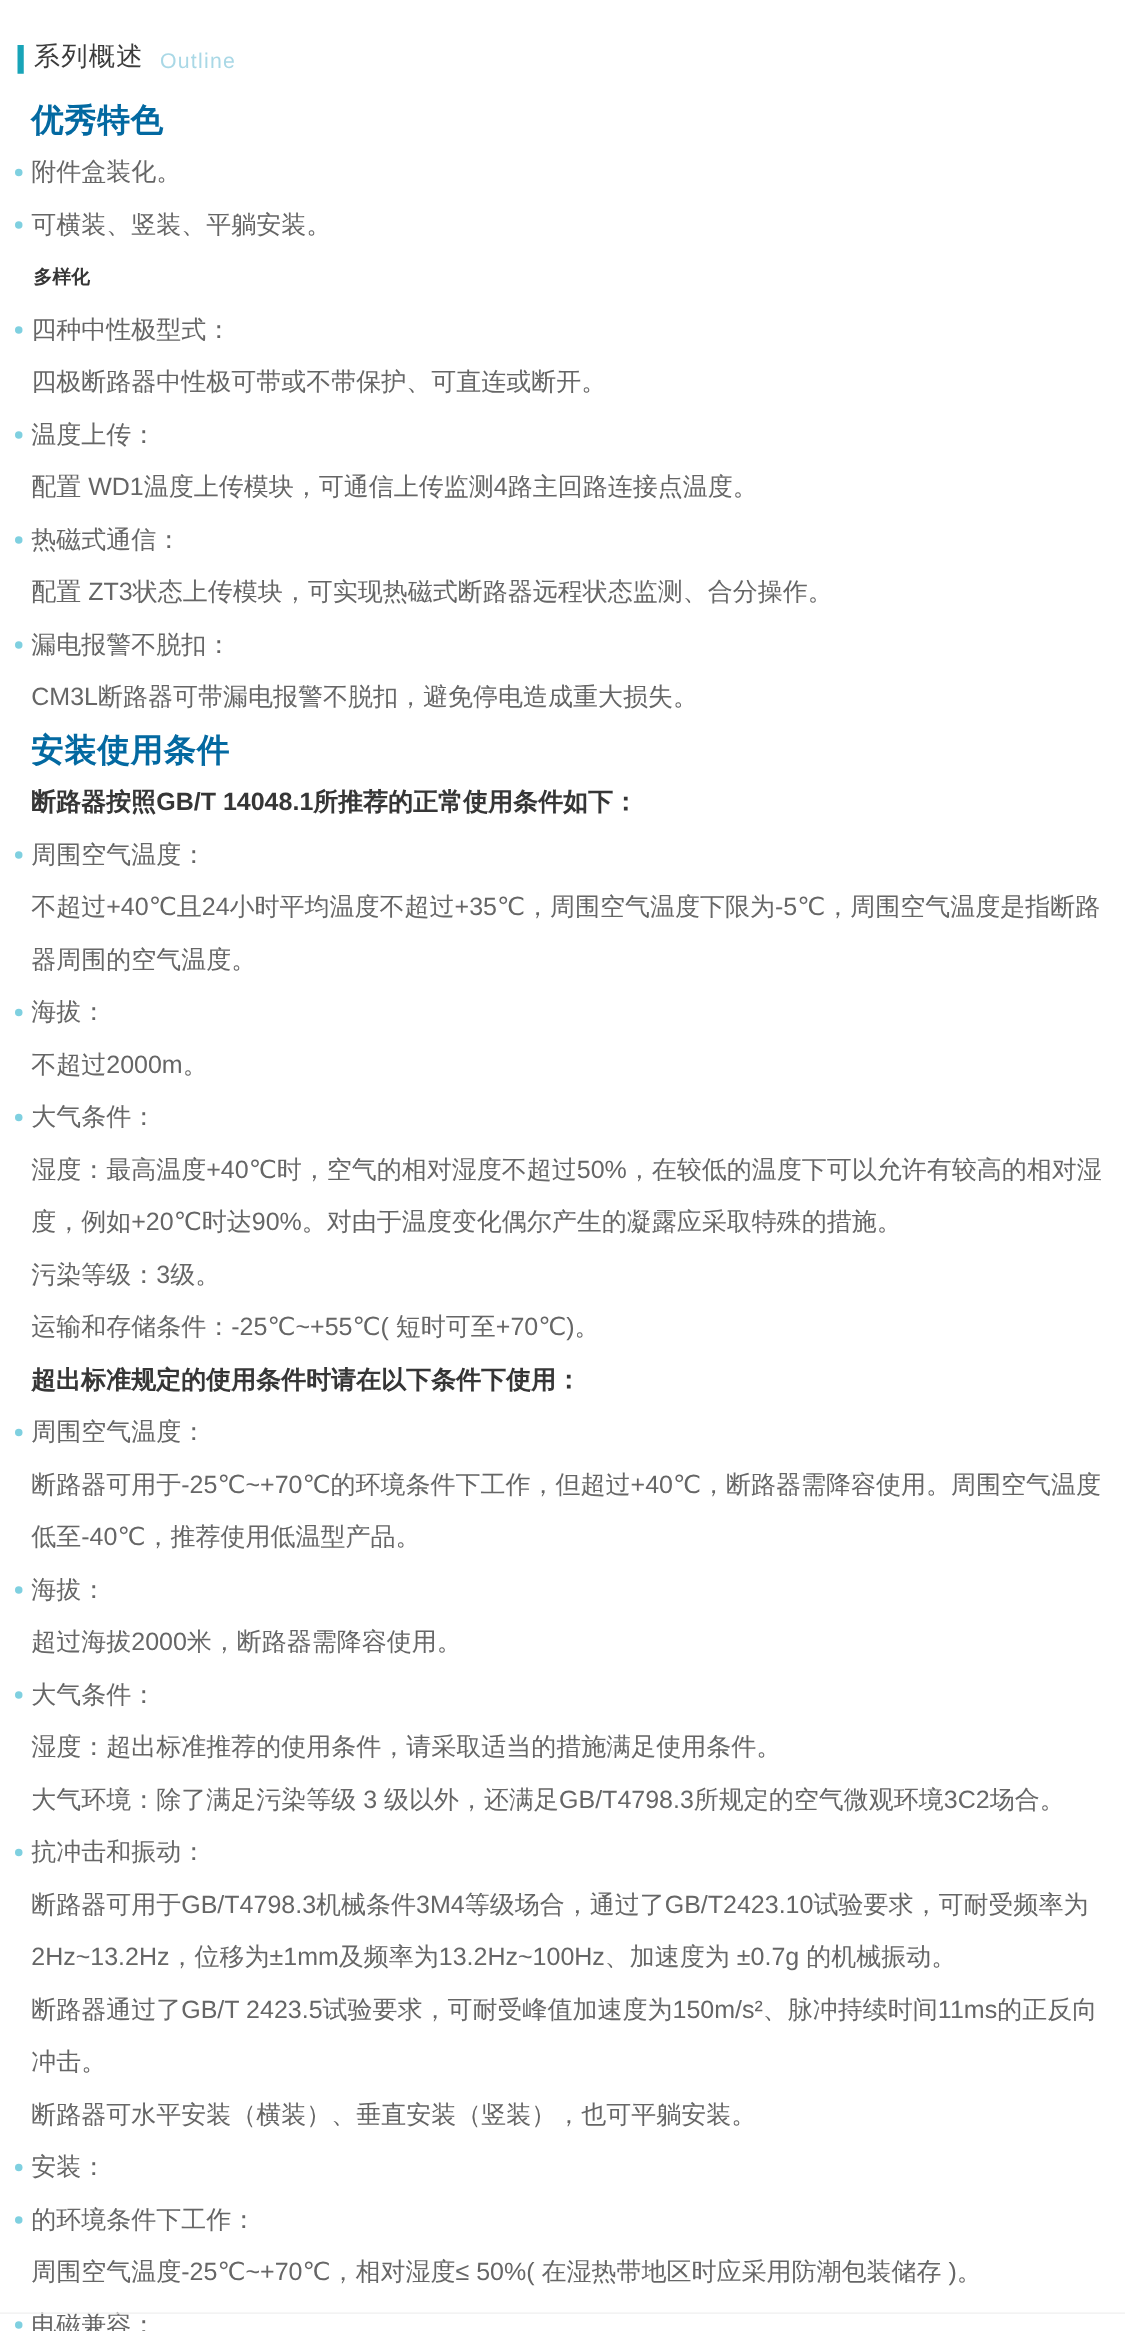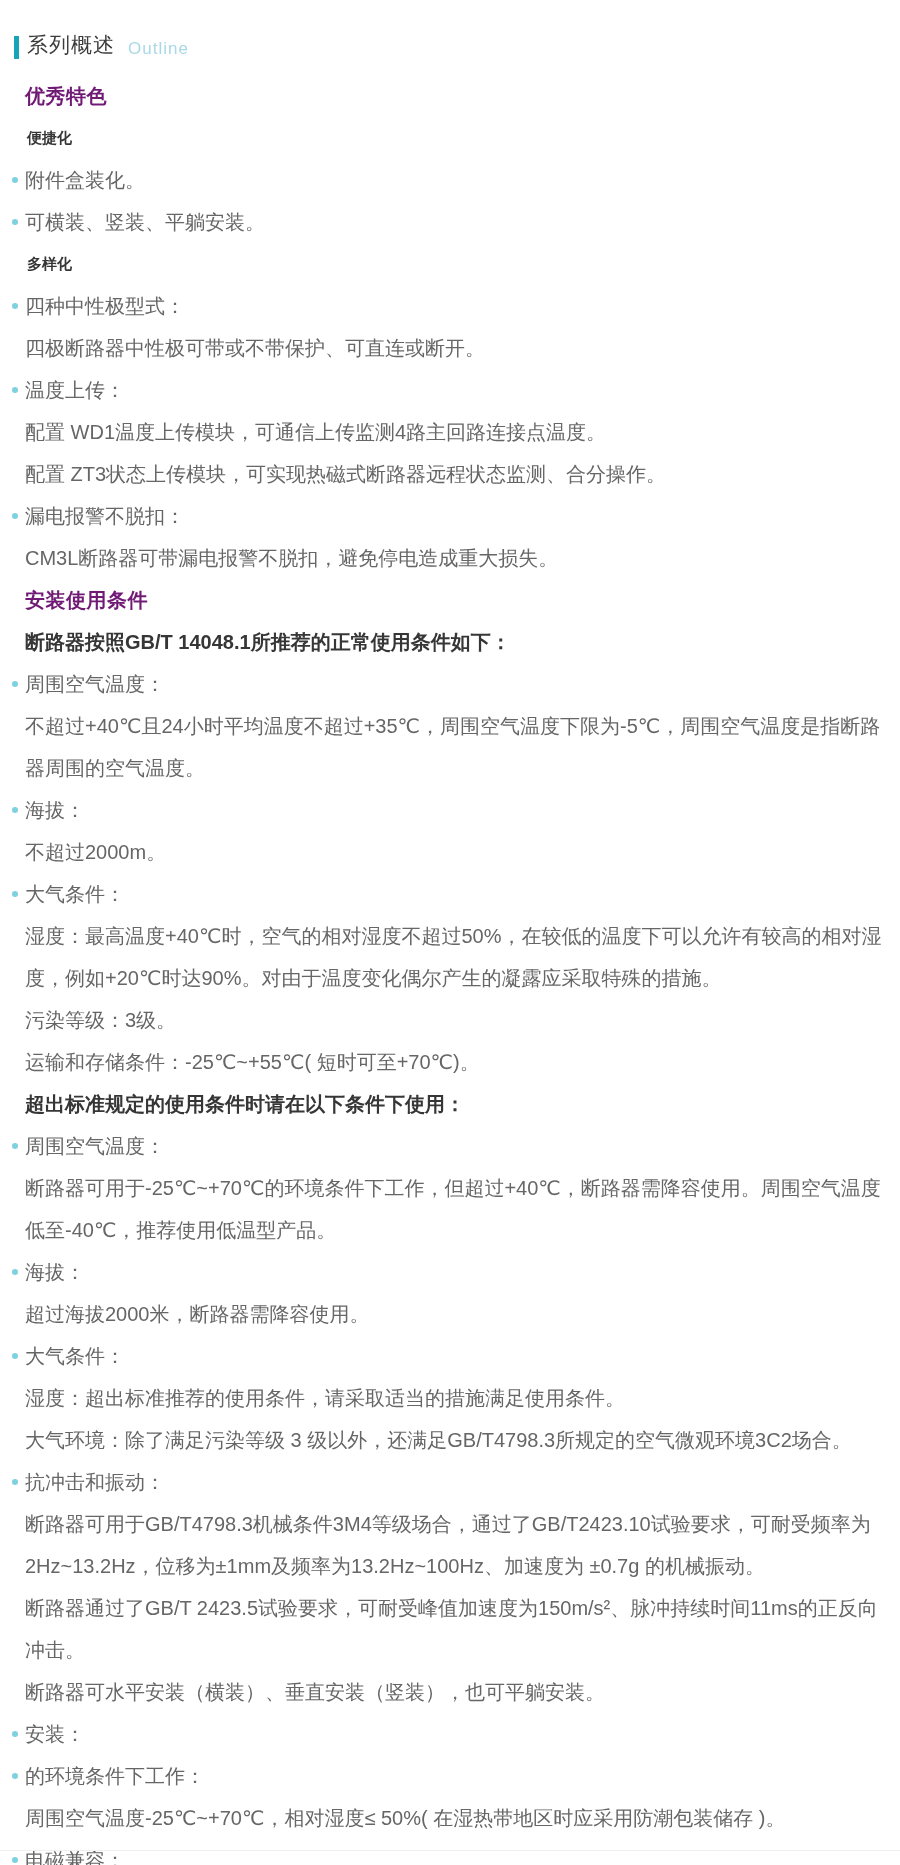--- a/index.html
+++ b/index.html
@@ -46,23 +46,23 @@
     padding: 0 18px 0 25px;
     box-sizing: border-box;
   }
   .blk {
     line-height: 42px;
     font-size: 20px;
     color: #666666;
     margin: 0;
   }
   .blk.h2 {
-    font-size: 20px;
+    font-size: 26px;
     font-weight: bold;
-    color: #701a75;
+    color: #0369a1;
     letter-spacing: 0.5px;
   }
   .blk.h3 {
     font-size: 15px;
     font-weight: bold;
     color: #363636;
     padding-left: 2px;
   }
   .blk.para-bold {
     font-weight: bold;
@@ -93,28 +93,28 @@
 <body>
 
 <div class="doc-header">
   <div class="accent-bar"></div>
   <div class="title-zh">系列概述</div>
   <div class="title-en">Outline</div>
 </div>
 
 <div class="content" id="content">
     <div class="blk h2">优秀特色</div>
-    <div class="blk h3">便捷化</div>
     <div class="blk bullet"><span class="dot"></span><span>附件盒装化。</span></div>
     <div class="blk bullet"><span class="dot"></span><span>可横装、竖装、平躺安装。</span></div>
     <div class="blk h3">多样化</div>
     <div class="blk bullet"><span class="dot"></span><span>四种中性极型式：</span></div>
     <div class="blk para">四极断路器中性极可带或不带保护、可直连或断开。</div>
     <div class="blk bullet"><span class="dot"></span><span>温度上传：</span></div>
     <div class="blk para">配置 WD1温度上传模块，可通信上传监测4路主回路连接点温度。</div>
+    <div class="blk bullet"><span class="dot"></span><span>热磁式通信：</span></div>
     <div class="blk para">配置 ZT3状态上传模块，可实现热磁式断路器远程状态监测、合分操作。</div>
     <div class="blk bullet"><span class="dot"></span><span>漏电报警不脱扣：</span></div>
     <div class="blk para">CM3L断路器可带漏电报警不脱扣，避免停电造成重大损失。</div>
     <div class="blk h2">安装使用条件</div>
     <div class="blk para-bold">断路器按照GB/T 14048.1所推荐的正常使用条件如下：</div>
     <div class="blk bullet"><span class="dot"></span><span>周围空气温度：</span></div>
     <div class="blk para">不超过+40℃且24小时平均温度不超过+35℃，周围空气温度下限为-5℃，周围空气温度是指断路器周围的空气温度。</div>
     <div class="blk bullet"><span class="dot"></span><span>海拔：</span></div>
     <div class="blk para">不超过2000m。</div>
     <div class="blk bullet"><span class="dot"></span><span>大气条件：</span></div>

